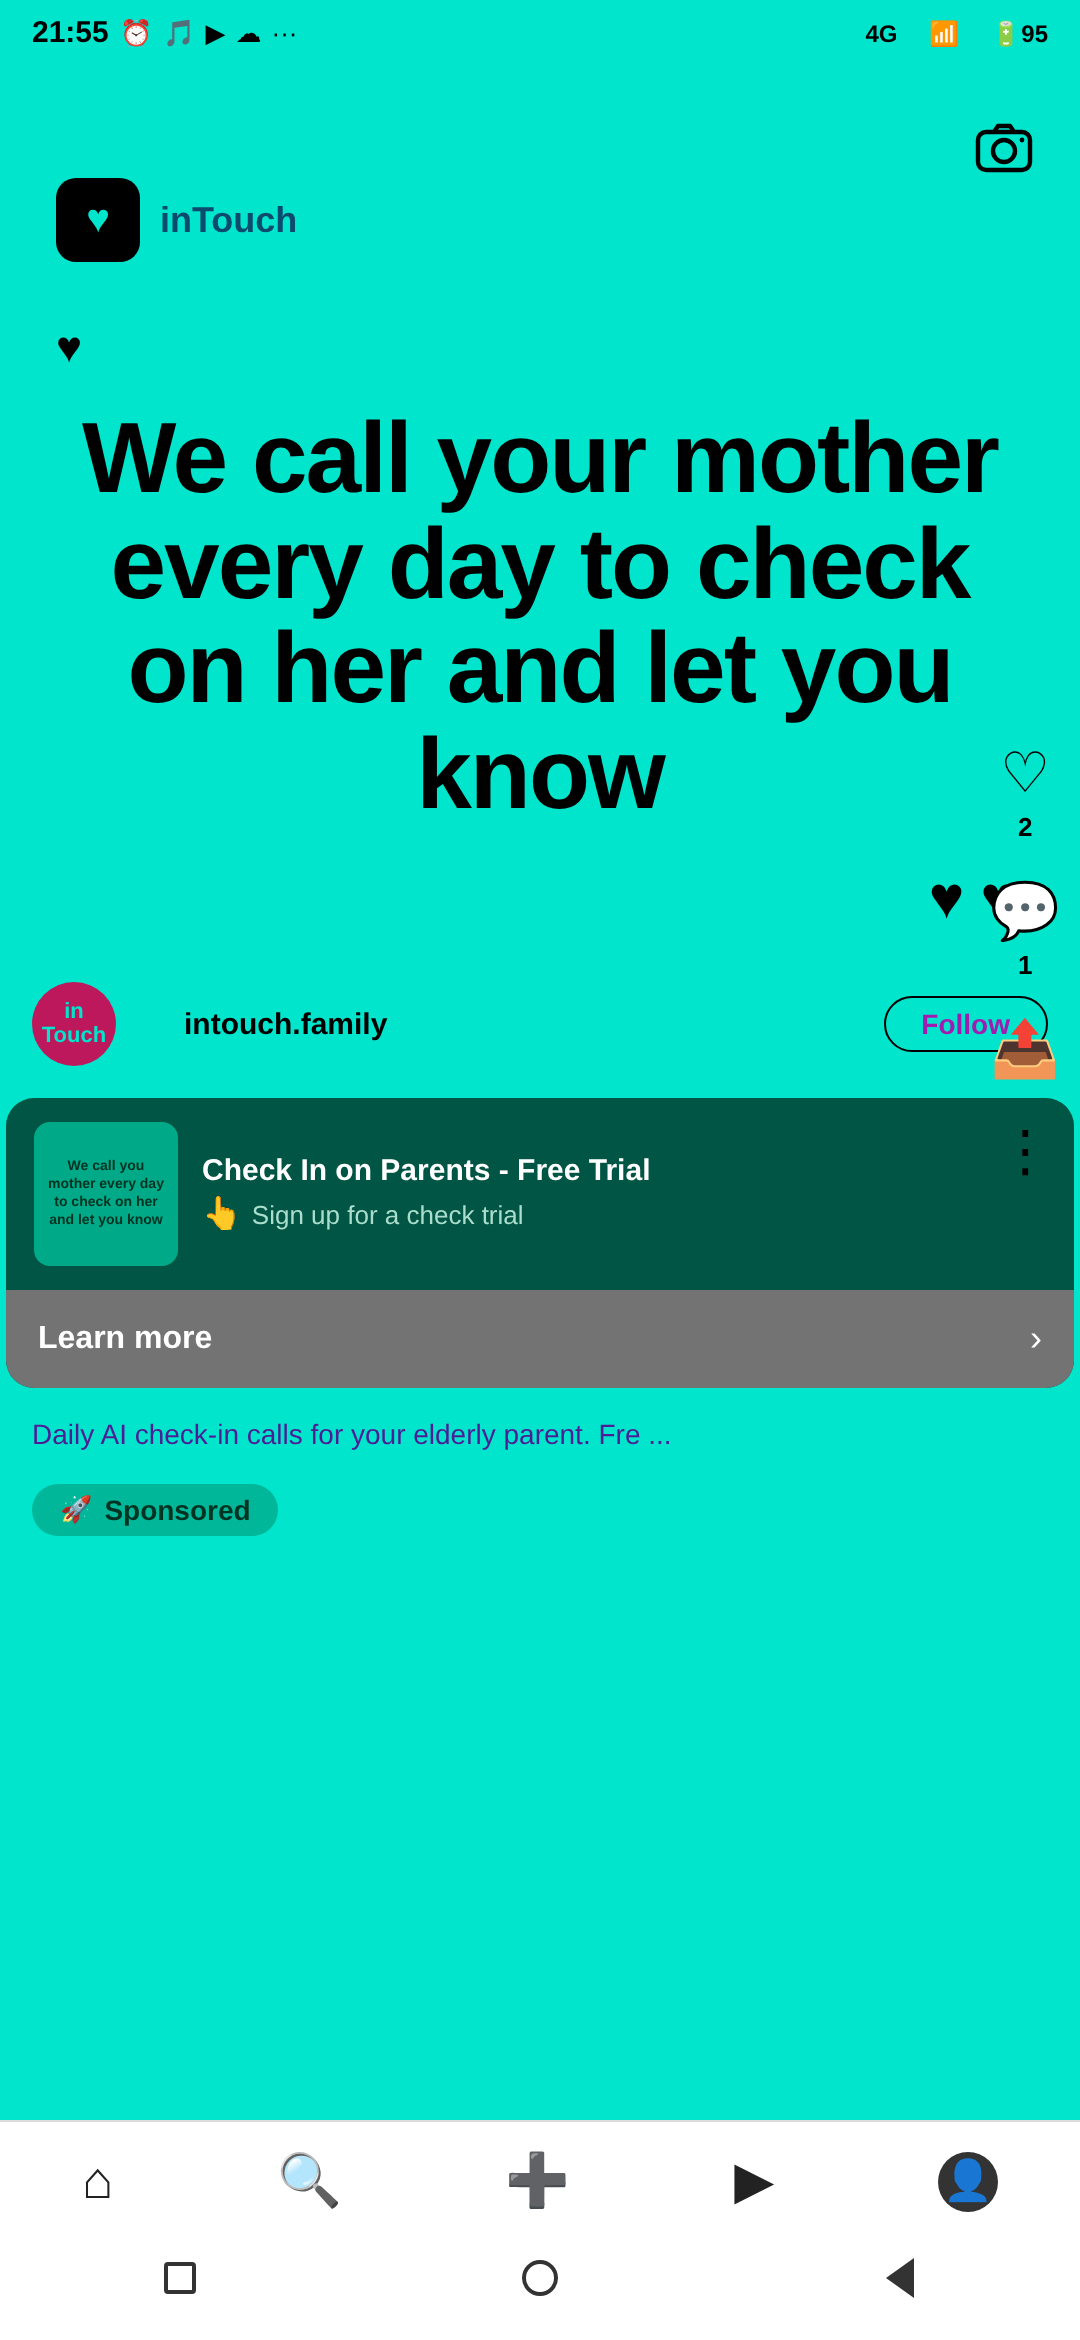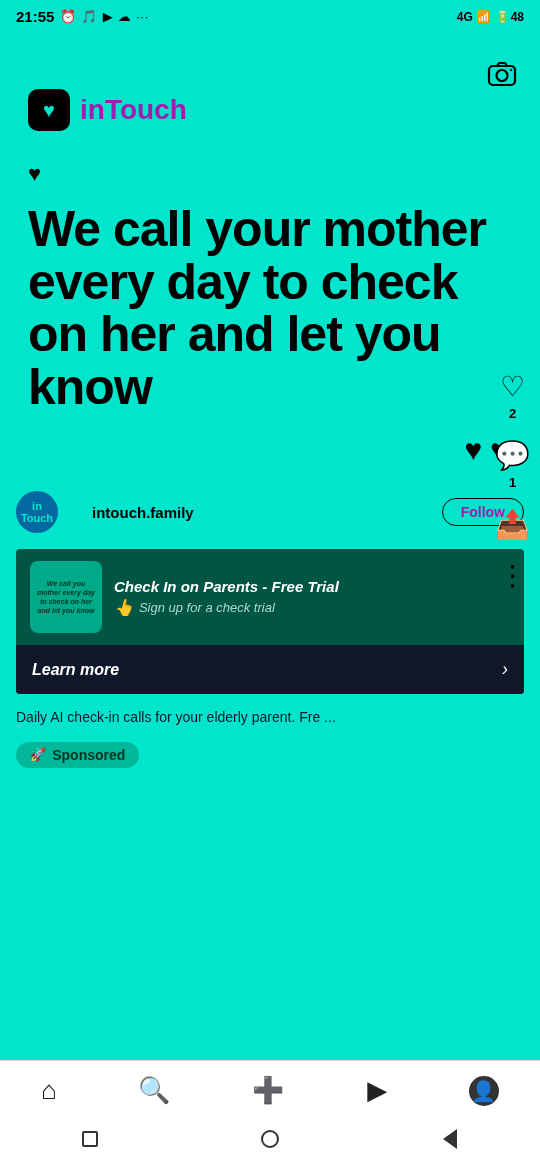--- a/index.html
+++ b/index.html
@@ -37,21 +37,21 @@
       align-items: center;
       gap: 5px;
     }
     .status-icon-sm {
       font-size: 13px;
       color: #000;
     }
     .status-right {
       display: flex;
       align-items: center;
-      gap: 4px;
+      gap: 16px;
     }
     .battery {
       font-size: 12px;
       font-weight: 600;
       color: #000;
     }
 
     
     .camera-btn {
       position: absolute;
@@ -89,23 +89,23 @@
       border-radius: 10px;
       display: flex;
       align-items: center;
       justify-content: center;
     }
     .brand-logo-inner {
       font-size: 20px;
       color: #00e5cc;
     }
     .brand-name {
-      font-size: 28px;
+      font-size: 18px;
       font-weight: 700;
-      color: #a21caf;
+      color: #0c4a6e;
     }
 
     
     .tagline {
       padding: 10px 28px 16px;
       display: flex;
       align-items: center;
       gap: 10px;
       font-size: 17px;
       font-weight: 500;
@@ -117,20 +117,21 @@
     }
 
     
     .headline {
       padding: 0 28px 20px;
       font-size: 50px;
       font-weight: 900;
       color: #000;
       line-height: 1.05;
       letter-spacing: -1px;
+      text-align: center;
     }
 
     
     .hearts-row {
       display: flex;
       justify-content: flex-end;
       padding: 0 32px 16px;
       gap: 8px;
     }
     .heart-icon-big {
@@ -142,21 +143,21 @@
     .user-row {
       display: flex;
       align-items: center;
       padding: 8px 16px;
       gap: 10px;
     }
     .user-avatar {
       width: 42px;
       height: 42px;
       border-radius: 50%;
-      background: #0369a1;
+      background: #be185d;
       display: flex;
       align-items: center;
       justify-content: center;
       overflow: hidden;
       flex-shrink: 0;
     }
     .user-avatar-label {
       font-size: 11px;
       color: #00e5cc;
       font-weight: 700;
@@ -176,25 +177,24 @@
       padding: 5px 18px;
       font-size: 14px;
       font-weight: 600;
       background: transparent;
       color: #a21caf;
       cursor: pointer;
     }
 
     
     .ad-card {
-      margin: 8px 16px 0;
+      margin: 8px 3px 0;
       background: #005544;
-      border-radius: 4px;
+      border-radius: 14px;
       overflow: hidden;
-      font-style: italic;
     }
     .ad-card-top {
       display: flex;
       align-items: center;
       padding: 12px 14px;
       gap: 12px;
     }
     .ad-thumbnail {
       width: 72px;
       height: 72px;
@@ -228,42 +228,42 @@
       font-size: 13px;
       color: #aaddcc;
       display: flex;
       align-items: center;
       gap: 5px;
     }
     .fingerprint-icon {
       font-size: 16px;
     }
     .learn-more-row {
-      background: #0f172a;
+      background: #737373;
       padding: 14px 16px;
       display: flex;
       align-items: center;
       justify-content: space-between;
       cursor: pointer;
     }
     .learn-more-text {
       font-size: 16px;
       font-weight: 700;
       color: #fff;
     }
     .chevron-right {
       font-size: 18px;
       color: #fff;
     }
 
     
     .description {
       padding: 14px 16px 8px;
       font-size: 14px;
-      color: #0f172a;
+      color: #4c1d95;
       line-height: 1.4;
     }
 
     
     .sponsored-badge {
       margin: 6px 16px 10px;
       display: inline-flex;
       align-items: center;
       gap: 6px;
       background: #00b899;
@@ -389,21 +389,21 @@
       <span class="status-icon-sm">⏰</span>
       <span class="status-icon-sm">🎵</span>
       <span class="status-icon-sm">▶</span>
       <span class="status-icon-sm">☁</span>
       <span class="status-icon-sm">···</span>
     </div>
   </div>
   <div class="status-right">
     <span class="battery">4G</span>
     <span class="battery">📶</span>
-    <span class="battery">🔋48</span>
+    <span class="battery">🔋95</span>
   </div>
 </div>
 
 <div class="camera-btn">
   <svg class="camera-icon-svg" viewBox="0 0 30 30" fill="none">
     <rect x="2" y="7" width="26" height="19" rx="4" stroke="#000" stroke-width="2.2" fill="none"></rect>
     <circle cx="15" cy="16.5" r="5.5" stroke="#000" stroke-width="2.2" fill="none"></circle>
     <path d="M10 7l2-3h6l2 3" stroke="#000" stroke-width="2.2" stroke-linejoin="round" fill="none"></path>
     <circle cx="24" cy="11" r="1.2" fill="#000"></circle>
   </svg>

